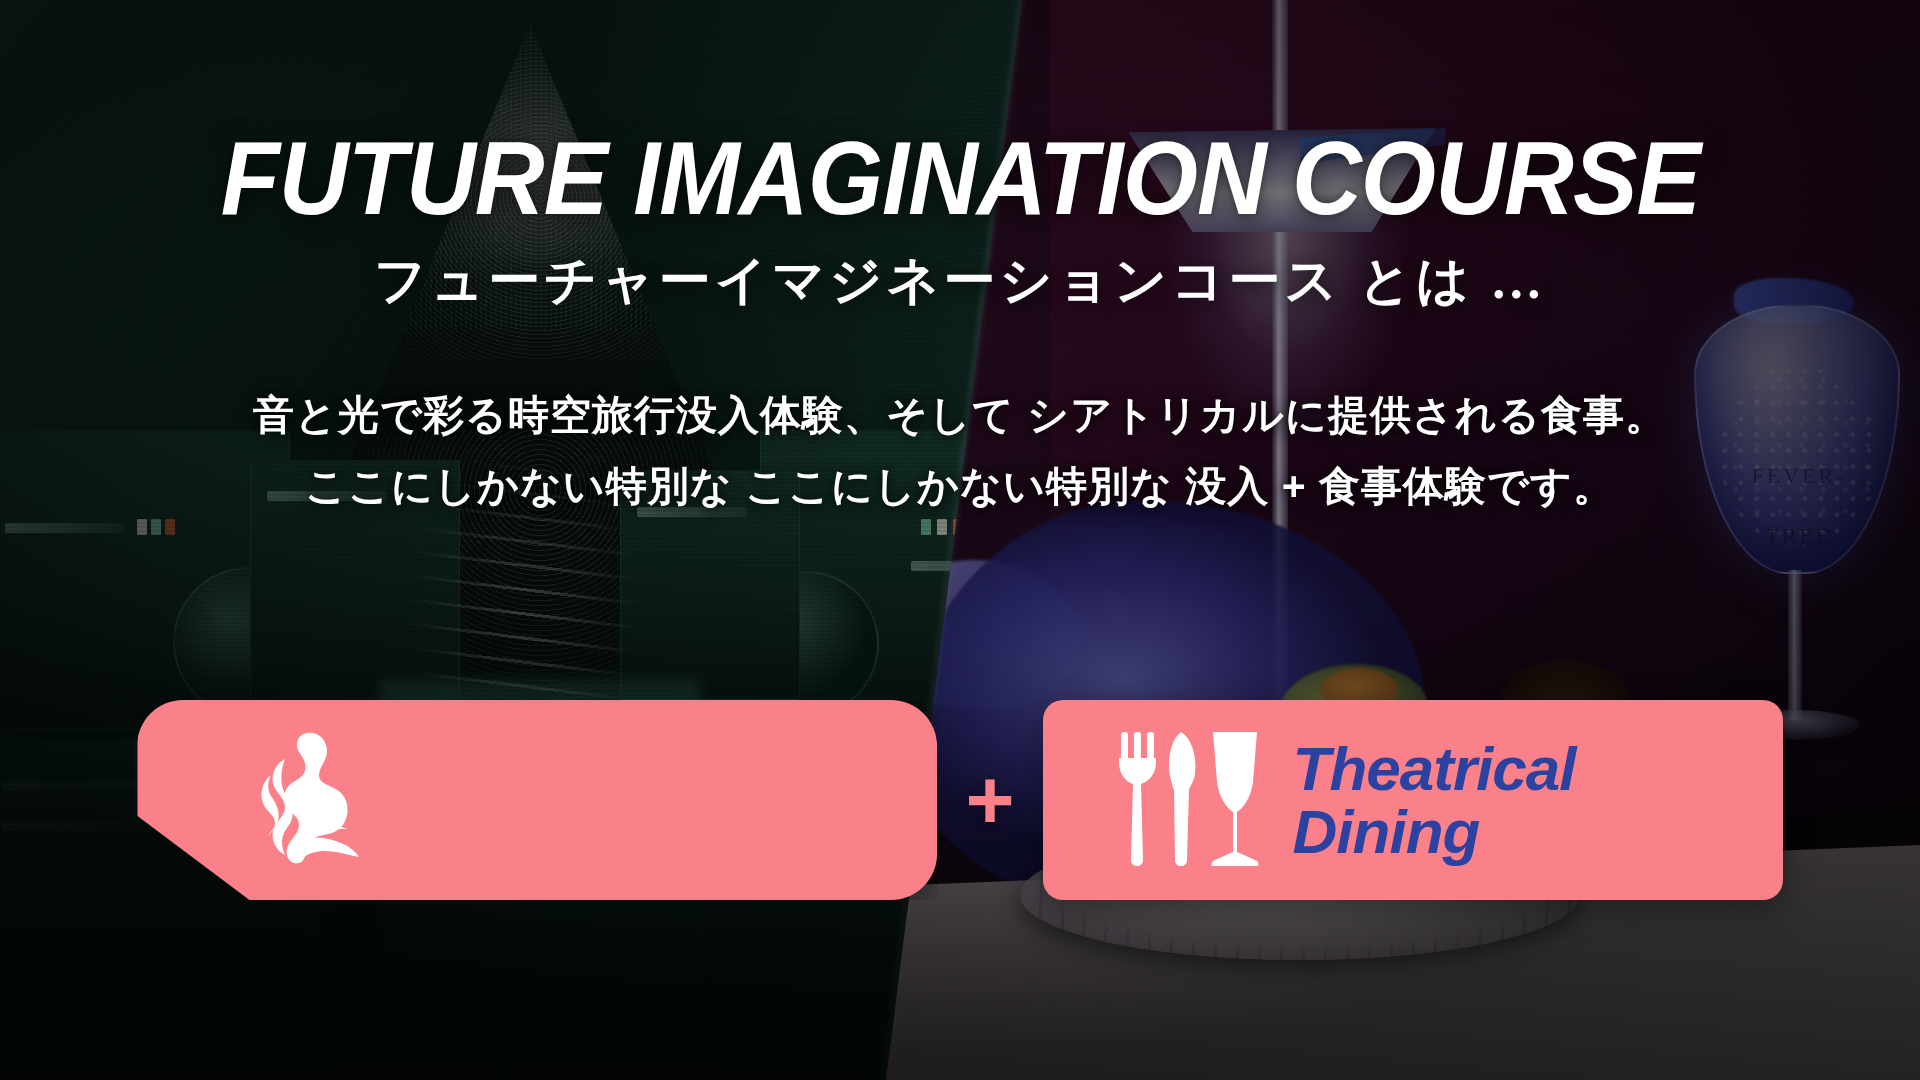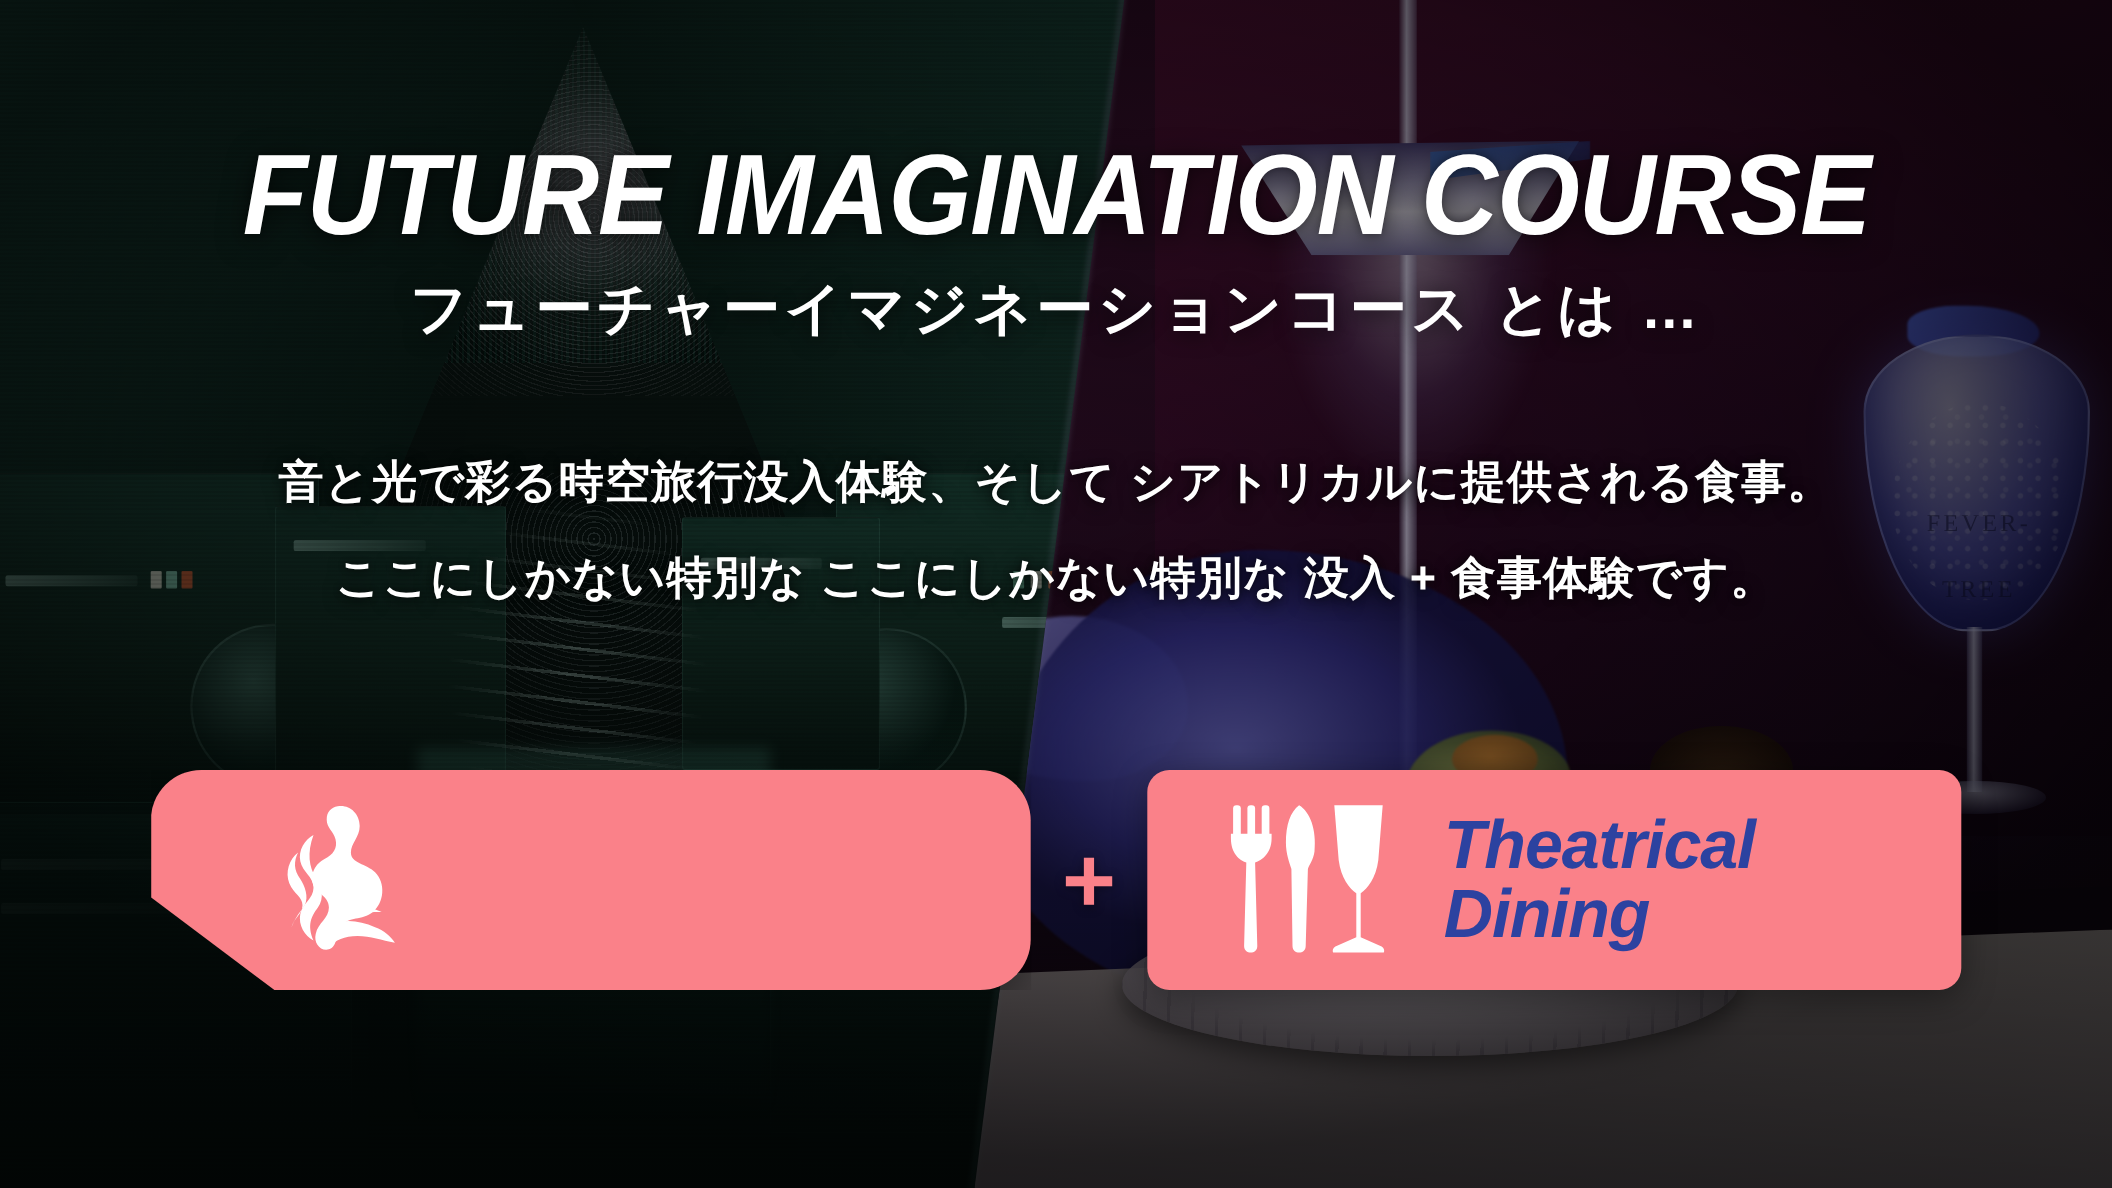--- a/index.html
+++ b/index.html
@@ -291,31 +291,31 @@
     line-height:1.0;
     letter-spacing:-1px;
     transform: scaleX(0.93);
     text-shadow: 0 4px 26px rgba(0,0,0,.62), 0 0 8px rgba(0,0,0,.35);
     white-space:nowrap;
   }
 
   .subhead {
     margin-top:16px;
     color:#ffffff;
-    font-family:Liberation Sans, sans-serif;
+    font-family:Liberation Serif, serif;
     font-weight:bold;
     font-size:52px;
     letter-spacing:4px;
     text-shadow: 0 3px 18px rgba(0,0,0,.72);
     white-space:nowrap;
   }
 
   .body-block {
-    margin-top:95px;
-    display:flex; flex-direction:column; align-items:center; gap:32px;
+    margin-top:72px;
+    display:flex; flex-direction:column; align-items:center; gap:16px;
   }
   .body-line {
     color:#ffffff;
     font-family:"Liberation Sans", sans-serif;
     font-weight:bold;
     font-size:41px;
     letter-spacing:1px;
     text-shadow: 0 3px 16px rgba(0,0,0,.78), 0 0 6px rgba(0,0,0,.5);
     white-space:nowrap;
   }
@@ -351,21 +351,21 @@
     color:#2C42A0;
     font-family:"Liberation Sans", sans-serif;
     font-weight:bold;
     font-style:italic;
     font-size:62px;
     line-height:1.02;
     letter-spacing:-1px;
     margin-left:34px;
     white-space:pre-line;
   }
-  .badge-right .badge-label { margin-left:48px; font-size:62px; }
+  .badge-right .badge-label { margin-left:28px; font-size:62px; }
 
   .plus {
     color:#FA8189;
     font-family:"Liberation Sans", sans-serif;
     font-weight:bold;
     font-size:84px;
     line-height:1;
     text-shadow: 0 2px 10px rgba(0,0,0,.4);
   }
 </style>

